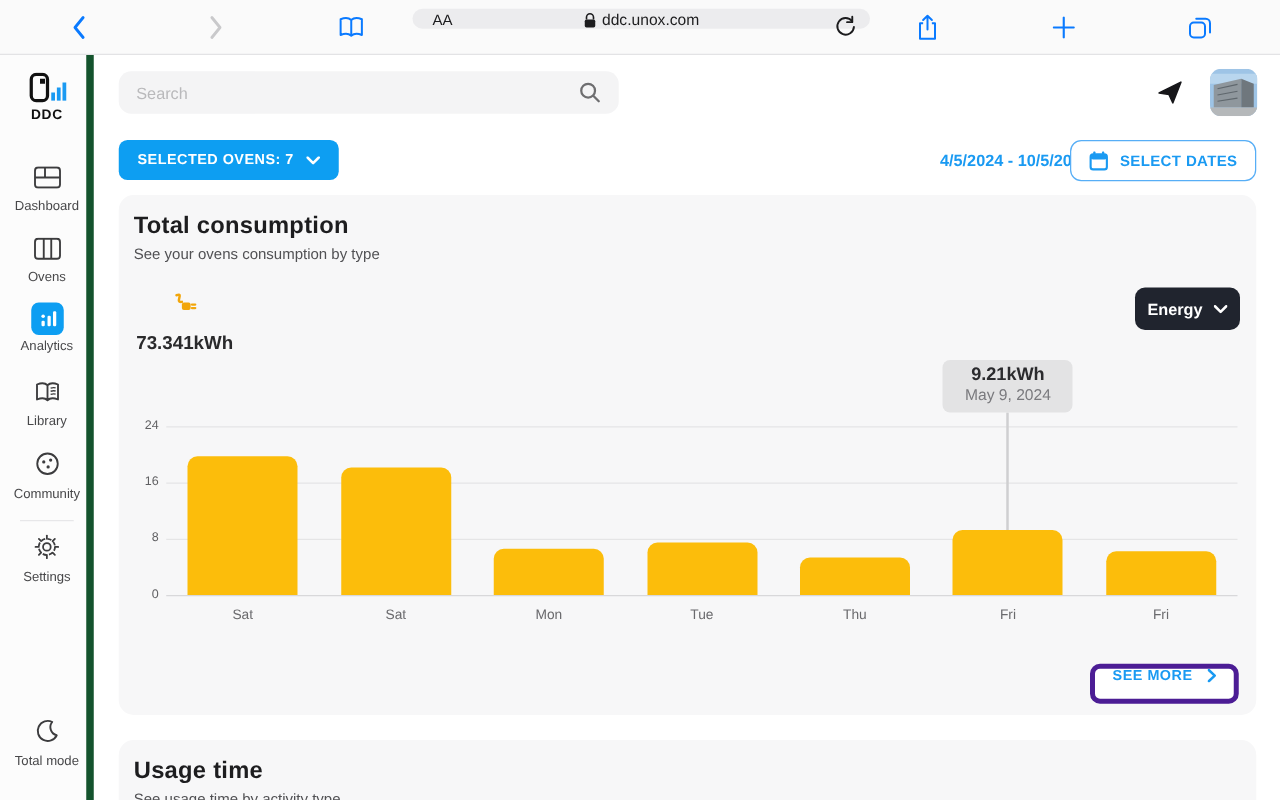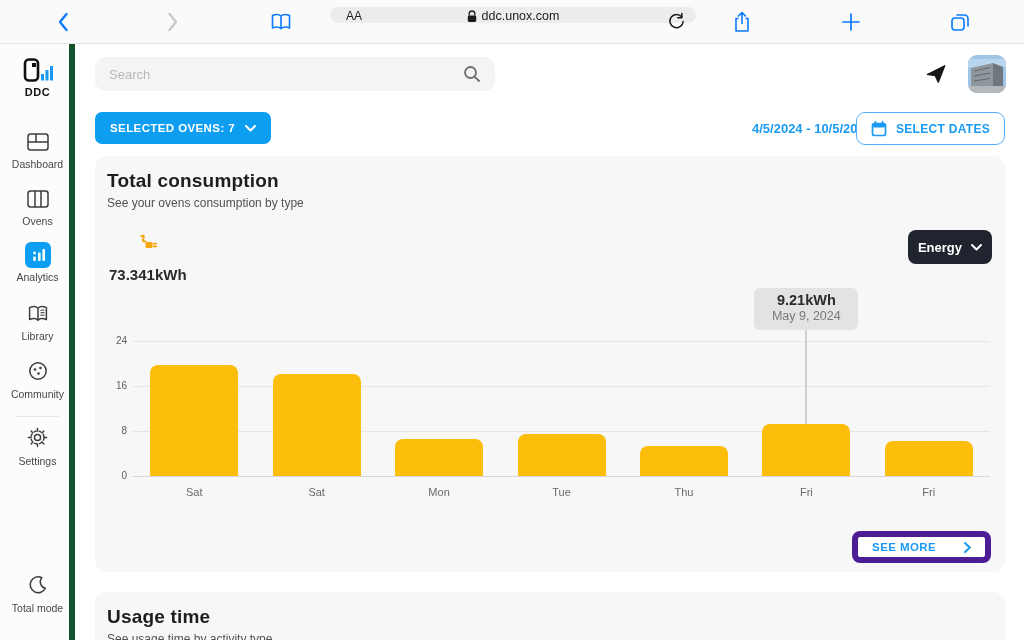--- a/index.html
+++ b/index.html
@@ -66,22 +66,22 @@
   .ytick { position:absolute; left:-30px; width:24px; text-align:right; font-size:10px; color:#606063; z-index:0; }
   .bar { position:absolute; bottom:0; width:88px; background:#fcbd0b;
     border-radius:8px 8px 0 0; z-index:2; cursor:pointer; }
   .xlabel { position:absolute; top:145px; width:80px; text-align:center; font-size:11px; color:#6a6a6d; }
   .tt-line { position:absolute; width:2px; background:#cfcfd1; z-index:1; }
   .tt-box { position:absolute; top:-53px; width:104px; height:42px; background:#e3e3e4;
     border-radius:6px; z-index:3; text-align:center; padding-top:4px; }
   .tt-val { font-size:14.5px; font-weight:700; color:#2b2b2e; line-height:17px; }
   .tt-date { font-size:12.5px; color:#7a7a7e; line-height:15px; }
   .see-more-btn { position:absolute; right:14px; top:375px; height:32px; padding:0 14px;
-    background:#fff; border:6px solid #4c1d95; border-radius:8px; display:flex; align-items:center;
-    gap:28px; color:#1a9af2; font-size:11.5px; font-weight:700; letter-spacing:.4px;
+    background:#fff; border:4px solid #4c1d95; border-radius:8px; display:flex; 
+    gap:12px; color:#1a9af2; font-size:11.5px; font-weight:700; letter-spacing:.4px;
     font-family:inherit; cursor:pointer; }
   svg { display:block; }
 </style>
 </head>
 <body>
 
 <div class="toolbar">
   <div class="tool-btn" style="left:49px;width:28px;">
     <svg width="12" height="20" viewBox="0 0 12 20">
         <path d="M9.5 2 L3 10 L9.5 18" fill="none" stroke="#0a7aff" stroke-width="2.3" stroke-linecap="round" stroke-linejoin="round"></path>

